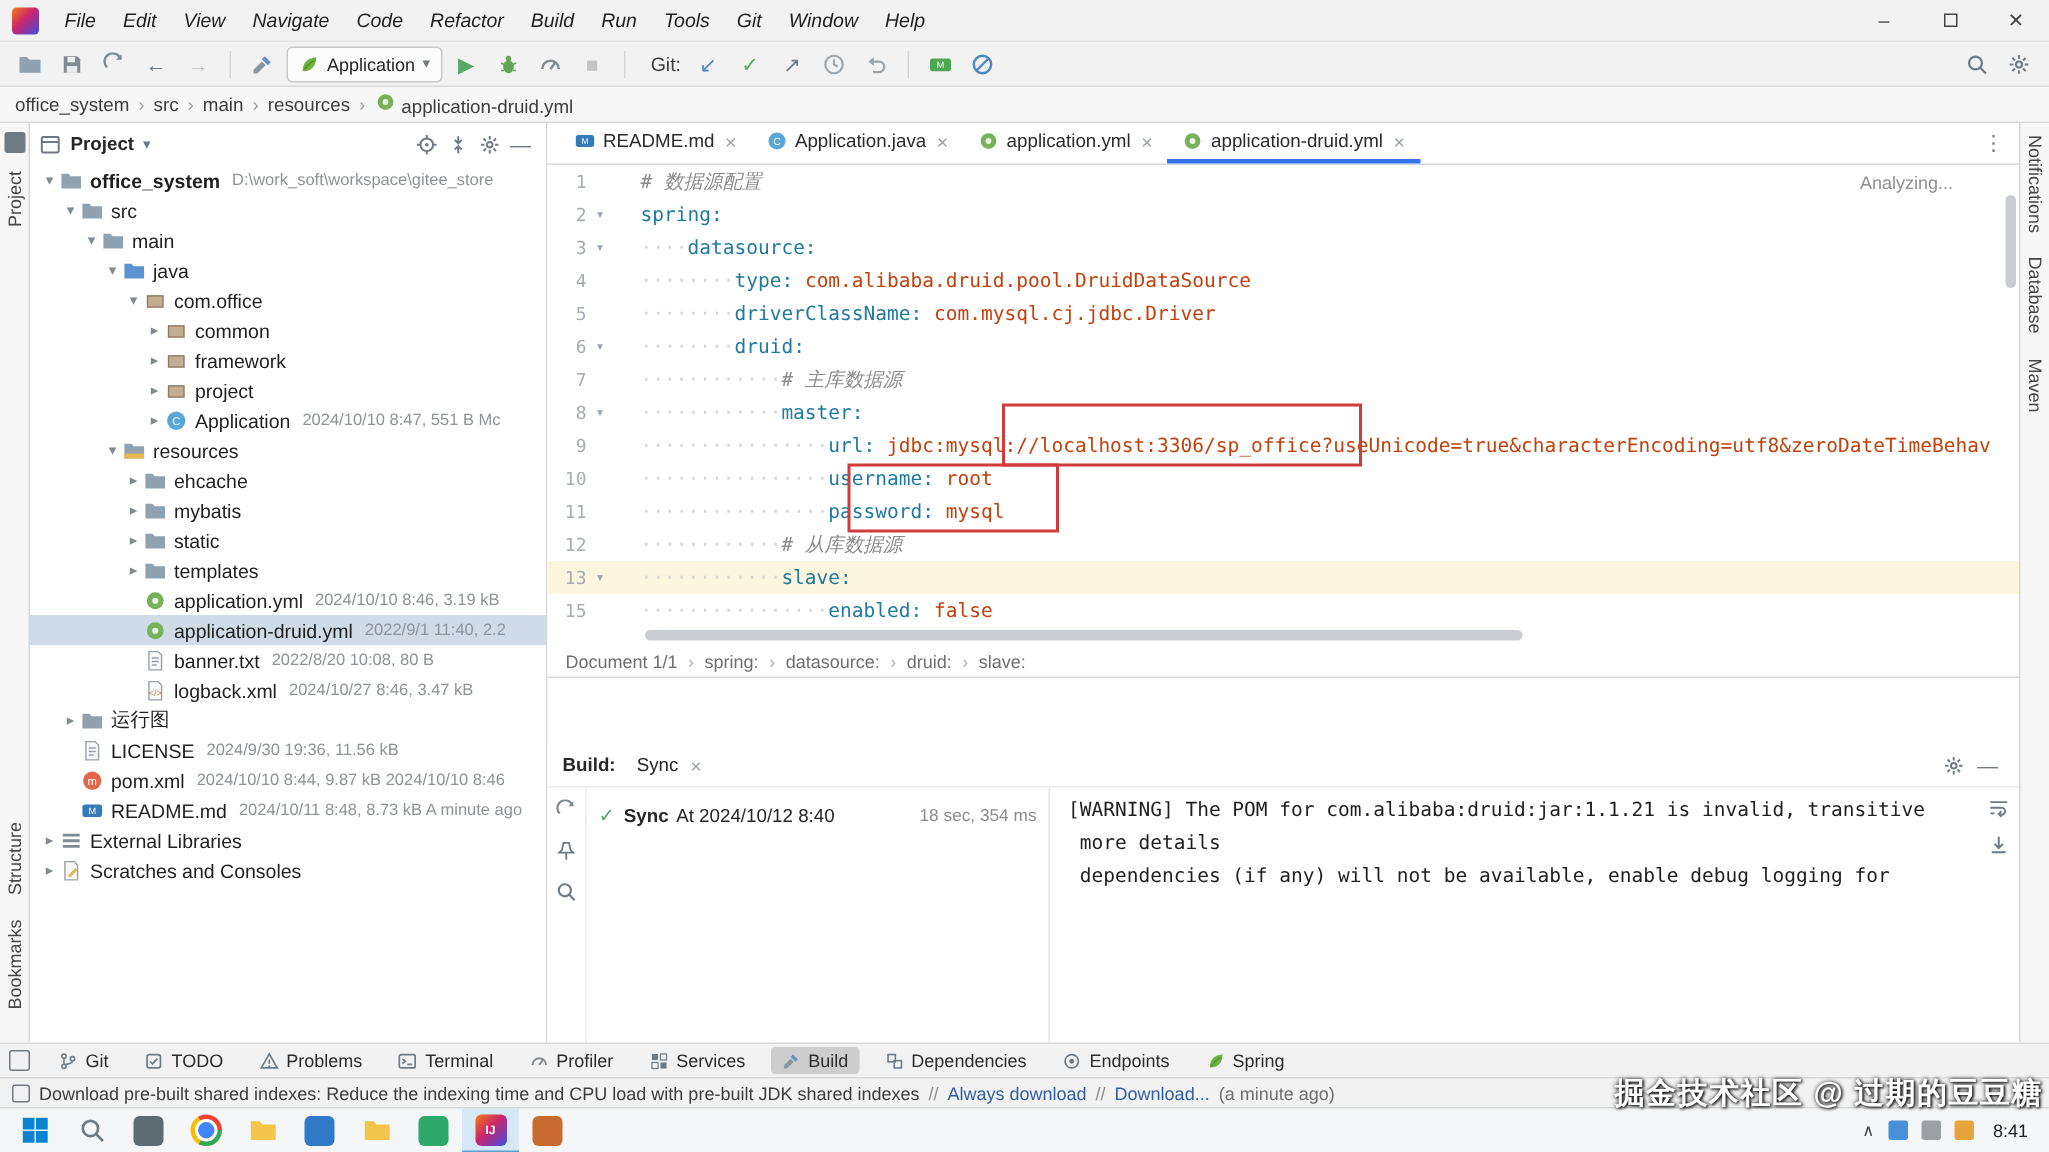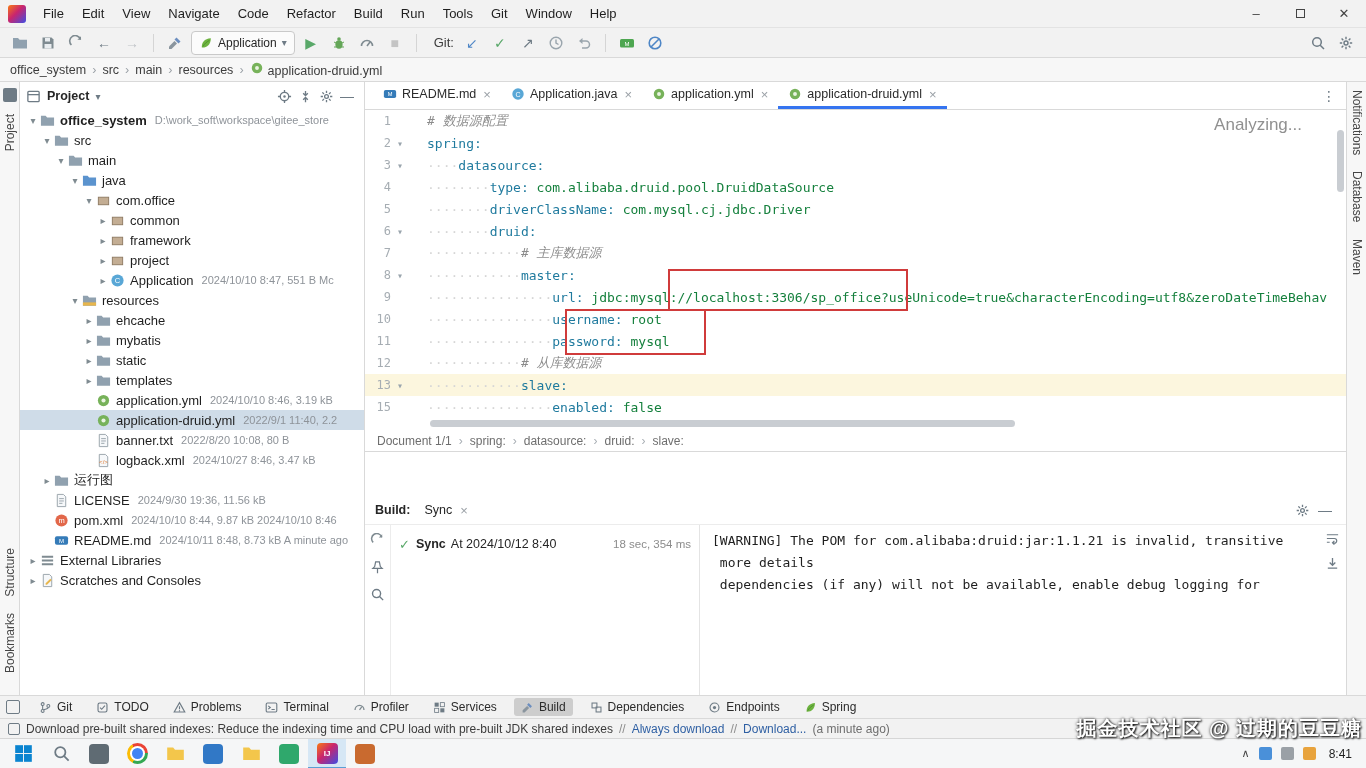--- a/index.html
+++ b/index.html
@@ -70,23 +70,23 @@
   
   .editor { height:320px; flex:0 0 320px; position:relative; overflow:hidden; background:#fff;
             font-family:"DejaVu Sans Mono","Liberation Mono",monospace; font-size:13px; }
   .code-row { height:22px; display:flex; align-items:center; white-space:pre; }
   .code-row.caret-line { background:var(--caretline); }
   .ln { width:26px; text-align:right; color:#A6ADB3; font-size:12px; flex:0 0 26px; }
   .fold { width:18px; text-align:center; color:#9AA5AD; font-size:10px; flex:0 0 18px; }
   .code-text { padding-left:18px; }
   .c-ws { color:#D6D6D6; }
   .c-key { color:var(--key); }
-  .c-txt { color:#15803d; }
+  .c-txt { color:#c2410c; }
   .c-com { color:var(--comment); font-style:italic; }
-  .analyzing { position:absolute; top:5px; right:44px; color:#909090; font-family:"Liberation Sans",sans-serif; font-size:17px; }
+  .analyzing { position:absolute; top:5px; right:44px; color:#909090; font-family:"Liberation Sans",sans-serif; font-size:12px; }
   .ann { position:absolute; border:2px solid var(--annotation); pointer-events:none; }
   .vthumb { position:absolute; right:2px; top:20px; width:7px; height:62px; background:#C9CDD2; border-radius:4px; }
   .hthumb { position:absolute; left:65px; bottom:3px; width:585px; height:7px; background:#C9CDD2; border-radius:4px; }
 
   
   .docb { height:22px; flex:0 0 22px; border-bottom:1px solid #D9D9D9; display:flex; align-items:center; padding-left:12px; font-size:12px; color:#6E6E6E; background:#fff; }
   .docb .sep { margin:0 7px; color:#A9AFB5; }
 
   
   .build { flex:1; min-height:0; display:flex; flex-direction:column; background:#fff;margin-top:44px; }
@@ -138,21 +138,21 @@
   .watermark { position:fixed; right:4px; bottom:26px; font-size:20px; font-weight:bold; color:#fff; letter-spacing:1px;
                text-shadow:0 0 3px rgba(0,0,0,.85), 1px 1px 2px rgba(0,0,0,.9); z-index:50; pointer-events:none; }
 </style>
 </head>
 <body>
 
 <div class="app">
 
   <div class="titlebar">
     <div class="applogo"></div>
-    <div id="menubar" style="display:flex;z-index:2;">
+    <div id="menubar" style="display:flex;z-index:2;font-style:italic;">
         <span class="menu-item">File</span>
         <span class="menu-item">Edit</span>
         <span class="menu-item">View</span>
         <span class="menu-item">Navigate</span>
         <span class="menu-item">Code</span>
         <span class="menu-item">Refactor</span>
         <span class="menu-item">Build</span>
         <span class="menu-item">Run</span>
         <span class="menu-item">Tools</span>
         <span class="menu-item">Git</span>

